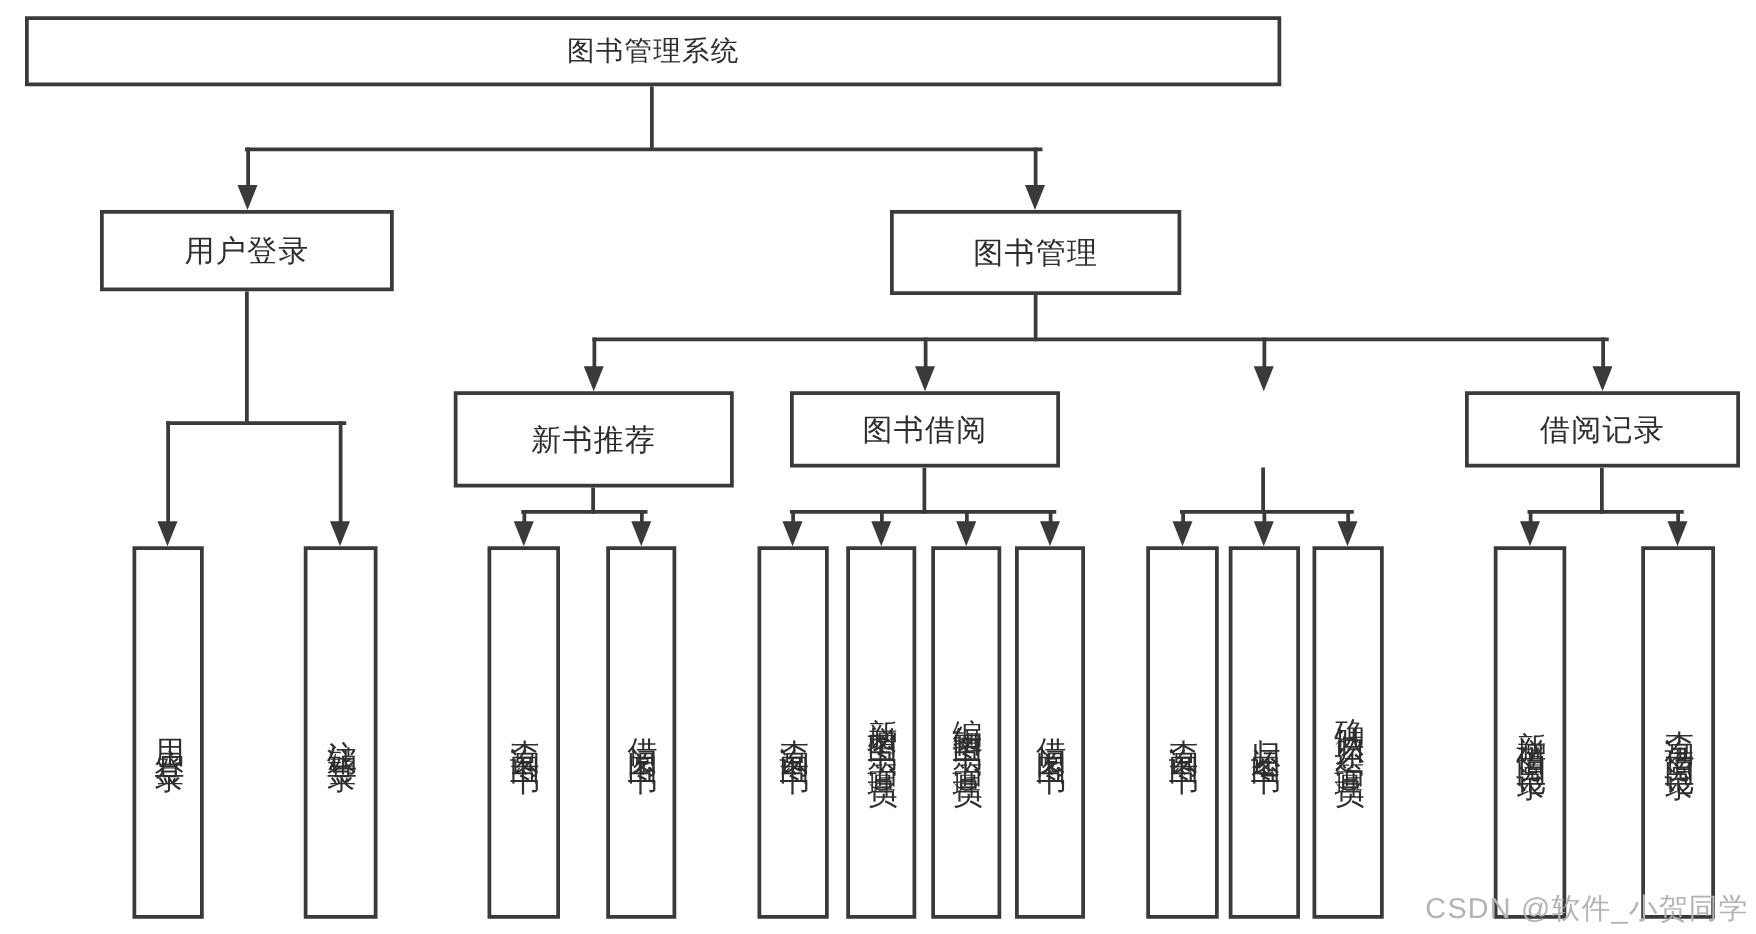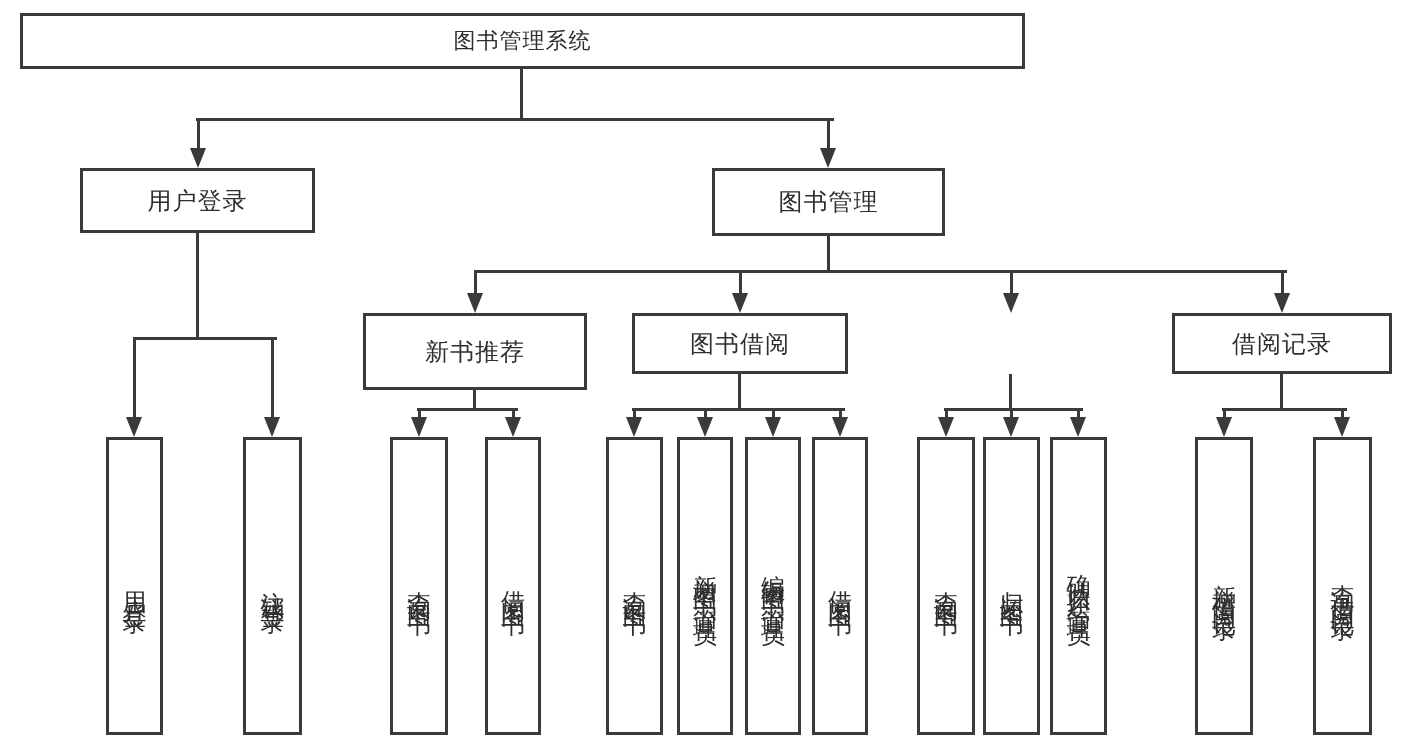--- a/index.html
+++ b/index.html
@@ -166,13 +166,14 @@
     <span class="vtext">确认归还（管理员）</span>
     </div>
 
   <div class="vbox" style="left:1195px;width:58px">
     <span class="vtext">新增借阅记录</span>
     </div>
   <div class="vbox" style="left:1313px;width:59px">
     <span class="vtext">查询借阅记录</span>
     </div>
 
+  <div id="watermark">CSDN @软件_小贺同学</div>
 </div>
 
 </body></html>

